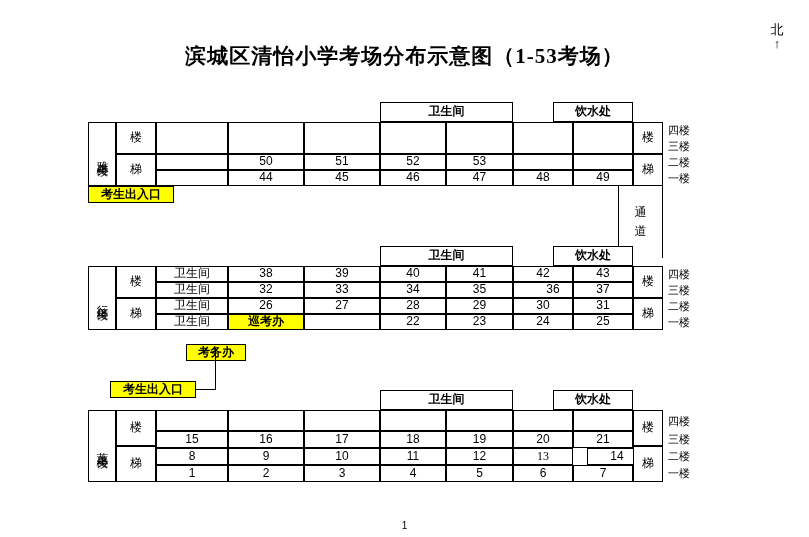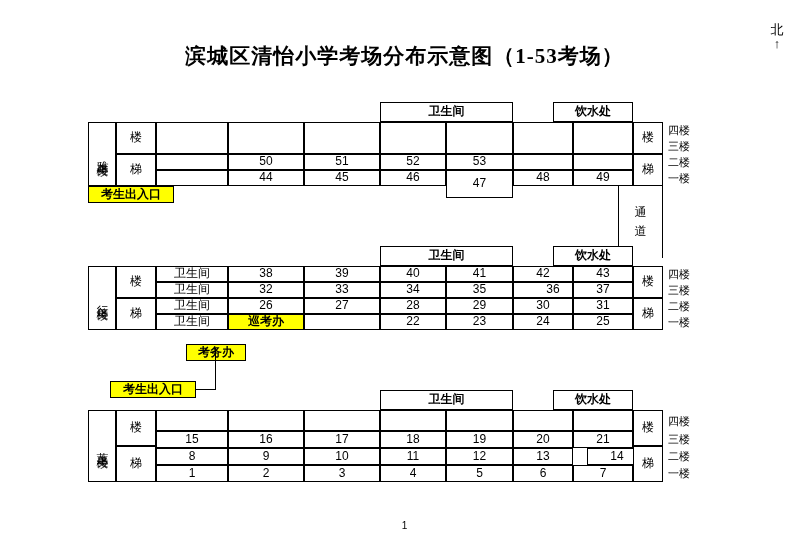--- a/index.html
+++ b/index.html
@@ -106,21 +106,21 @@
 <div class="box" style="left:304px;top:154px;width:76px;height:16px;">51</div>
 <div class="box" style="left:380px;top:154px;width:66px;height:16px;">52</div>
 <div class="box" style="left:446px;top:154px;width:67px;height:16px;">53</div>
 <div class="box" style="left:513px;top:154px;width:60px;height:16px;"></div>
 <div class="box" style="left:573px;top:154px;width:60px;height:16px;"></div>
 
 <div class="box" style="left:156px;top:170px;width:72px;height:16px;"></div>
 <div class="box" style="left:228px;top:170px;width:76px;height:16px;">44</div>
 <div class="box" style="left:304px;top:170px;width:76px;height:16px;">45</div>
 <div class="box" style="left:380px;top:170px;width:66px;height:16px;">46</div>
-<div class="box" style="left:446px;top:170px;width:67px;height:28px;">47</div>
+<div class="box" style="left:446px;top:170px;width:67px;height:16px;">47</div>
 <div class="box" style="left:513px;top:170px;width:60px;height:16px;">48</div>
 <div class="box" style="left:573px;top:170px;width:60px;height:16px;">49</div>
 
 <div class="box" style="left:633px;top:122px;width:30px;height:32px;">楼</div>
 <div class="box" style="left:633px;top:154px;width:30px;height:32px;">梯</div>
 
 <div class="floor-label" style="left:668px;top:123px;">四楼</div>
 <div class="floor-label" style="left:668px;top:139px;">三楼</div>
 <div class="floor-label" style="left:668px;top:155px;">二楼</div>
 <div class="floor-label" style="left:668px;top:171px;">一楼</div>
@@ -211,21 +211,21 @@
 <div class="box" style="left:380px;top:431px;width:66px;height:17px;">18</div>
 <div class="box" style="left:446px;top:431px;width:67px;height:17px;">19</div>
 <div class="box" style="left:513px;top:431px;width:60px;height:17px;">20</div>
 <div class="box" style="left:573px;top:431px;width:60px;height:17px;">21</div>
 
 <div class="box" style="left:156px;top:448px;width:72px;height:17px;">8</div>
 <div class="box" style="left:228px;top:448px;width:76px;height:17px;">9</div>
 <div class="box" style="left:304px;top:448px;width:76px;height:17px;">10</div>
 <div class="box" style="left:380px;top:448px;width:66px;height:17px;">11</div>
 <div class="box" style="left:446px;top:448px;width:67px;height:17px;">12</div>
-<div class="box" style="left:513px;top:448px;width:60px;height:17px;">13</div>
+<div class="box" style="left:513px;top:448px;width:60px;height:17px;font-family:Liberation Serif, serif;">13</div>
 <div class="box" style="left:573px;top:448px;width:60px;height:17px;margin-left:14px;">14</div>
 
 <div class="box" style="left:156px;top:465px;width:72px;height:17px;">1</div>
 <div class="box" style="left:228px;top:465px;width:76px;height:17px;">2</div>
 <div class="box" style="left:304px;top:465px;width:76px;height:17px;">3</div>
 <div class="box" style="left:380px;top:465px;width:66px;height:17px;">4</div>
 <div class="box" style="left:446px;top:465px;width:67px;height:17px;">5</div>
 <div class="box" style="left:513px;top:465px;width:60px;height:17px;">6</div>
 <div class="box" style="left:573px;top:465px;width:60px;height:17px;">7</div>
 

